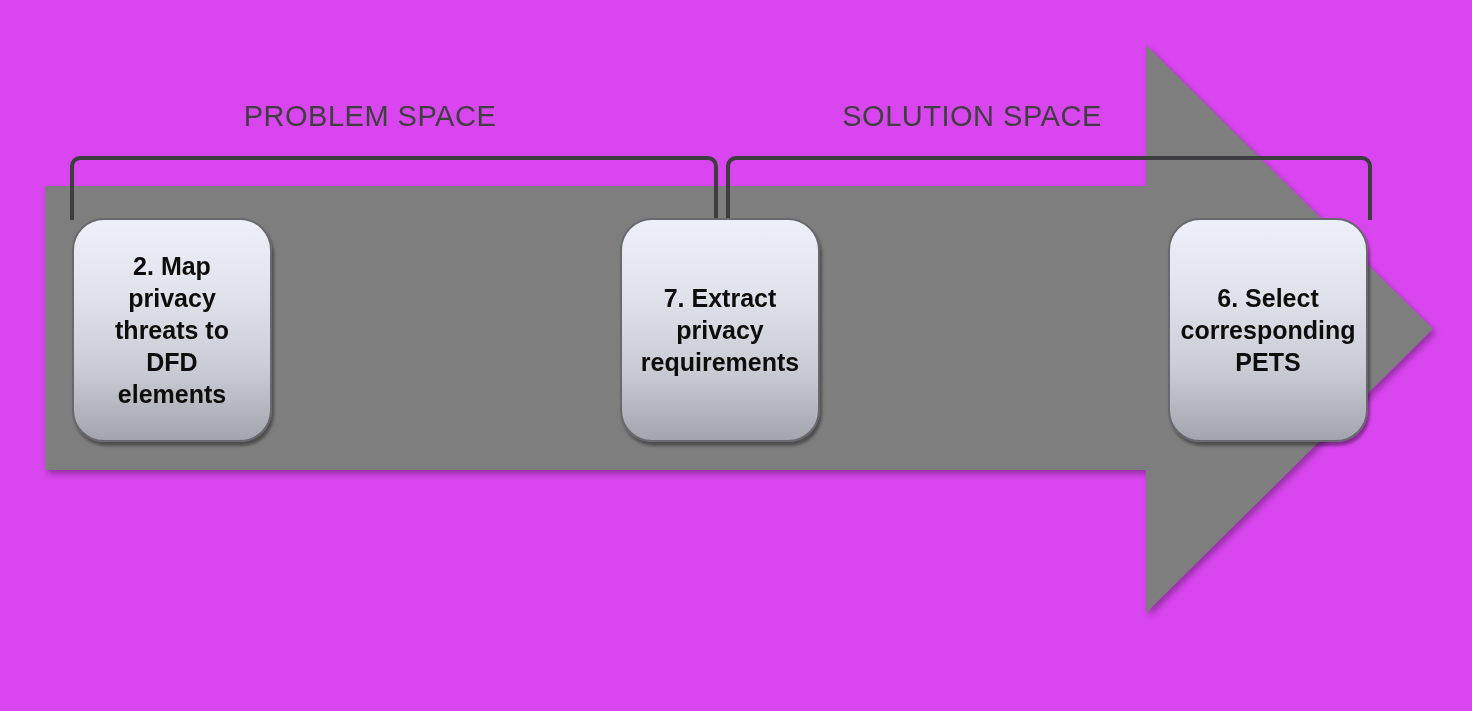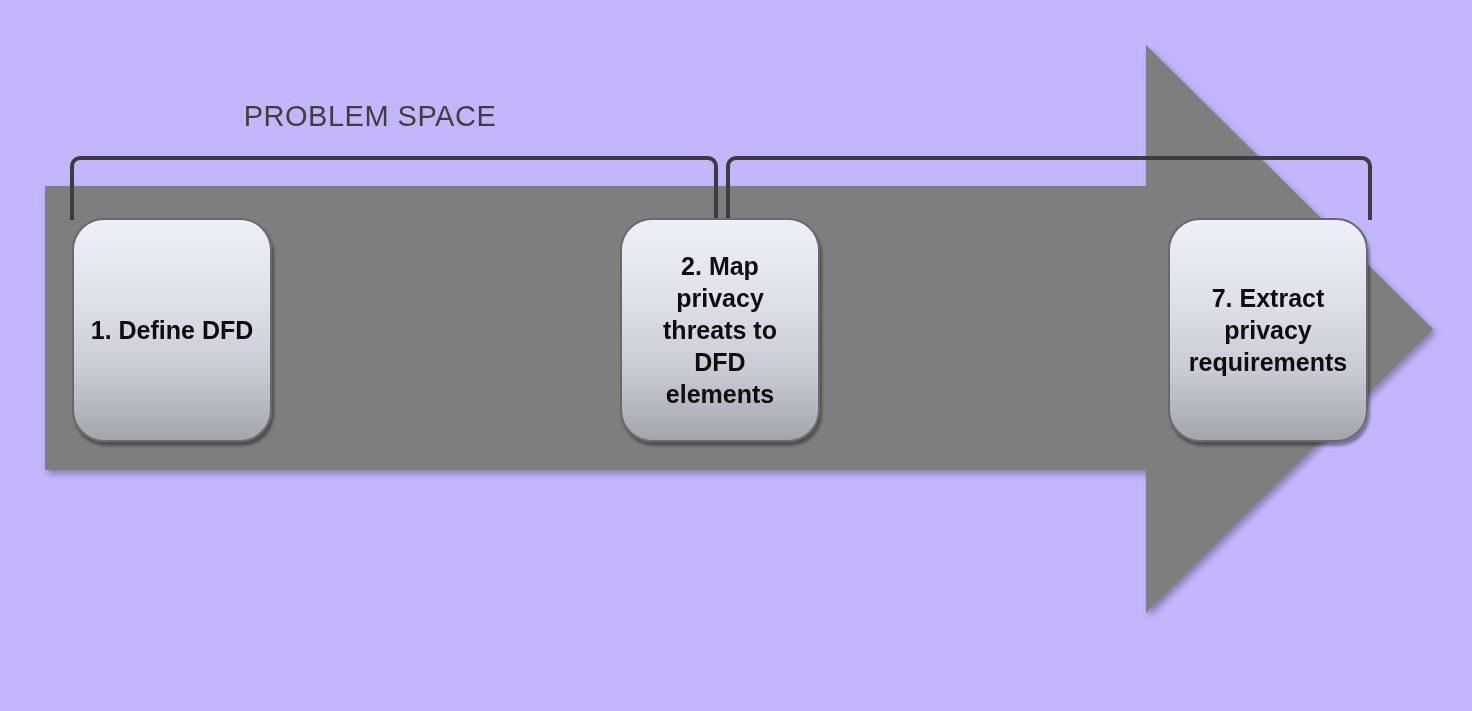--- a/index.html
+++ b/index.html
@@ -5,21 +5,21 @@
   html, body {
     margin: 0;
     padding: 0;
     background: #ffffff;
     font-family: "Liberation Sans", sans-serif;
   }
   .canvas {
     position: relative;
     width: 1472px;
     height: 711px;
-    background: #c4b5fd;
+    background: #d946ef;
     overflow: hidden;
   }
   
   .arrow-svg {
     position: absolute;
     left: 0;
     top: 0;
     width: 1472px;
     height: 711px;
   }
@@ -99,35 +99,38 @@
 
 <div class="canvas">
 
   <div class="arrow-wrap">
     <svg class="arrow-svg" width="1472" height="711" viewBox="0 0 1472 711">
       <polygon points="45,186 1146,186 1146,45 1433,329 1146,613 1146,470 45,470"></polygon>
     </svg>
   </div>
 
   <div class="space-label problem">PROBLEM SPACE</div>
+  <div class="space-label solution">SOLUTION SPACE</div>
 
   <div class="bracket problem"></div>
   <div class="bracket solution"></div>
 
   <div class="steps">
-    <div class="step">
-      <div class="step-label">1. Define DFD</div>
-    </div>
     <div class="step">
       <div class="step-label">2. Map
 privacy
 threats to
 DFD
 elements</div>
     </div>
     <div class="step">
       <div class="step-label">7. Extract
 privacy
 requirements</div>
     </div>
+    <div class="step">
+      <div class="step-label">6. Select
+corresponding
+PETS</div>
+    </div>
   </div>
 
 </div>
 
 </body></html>

